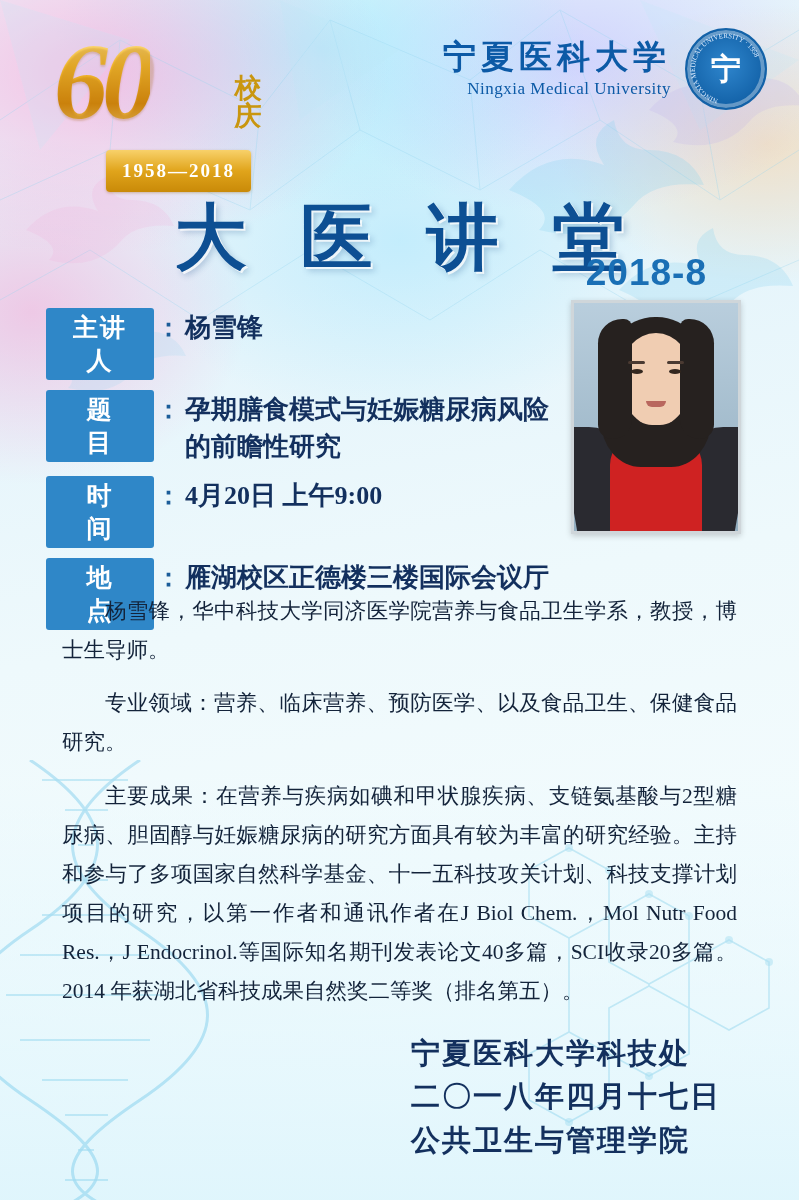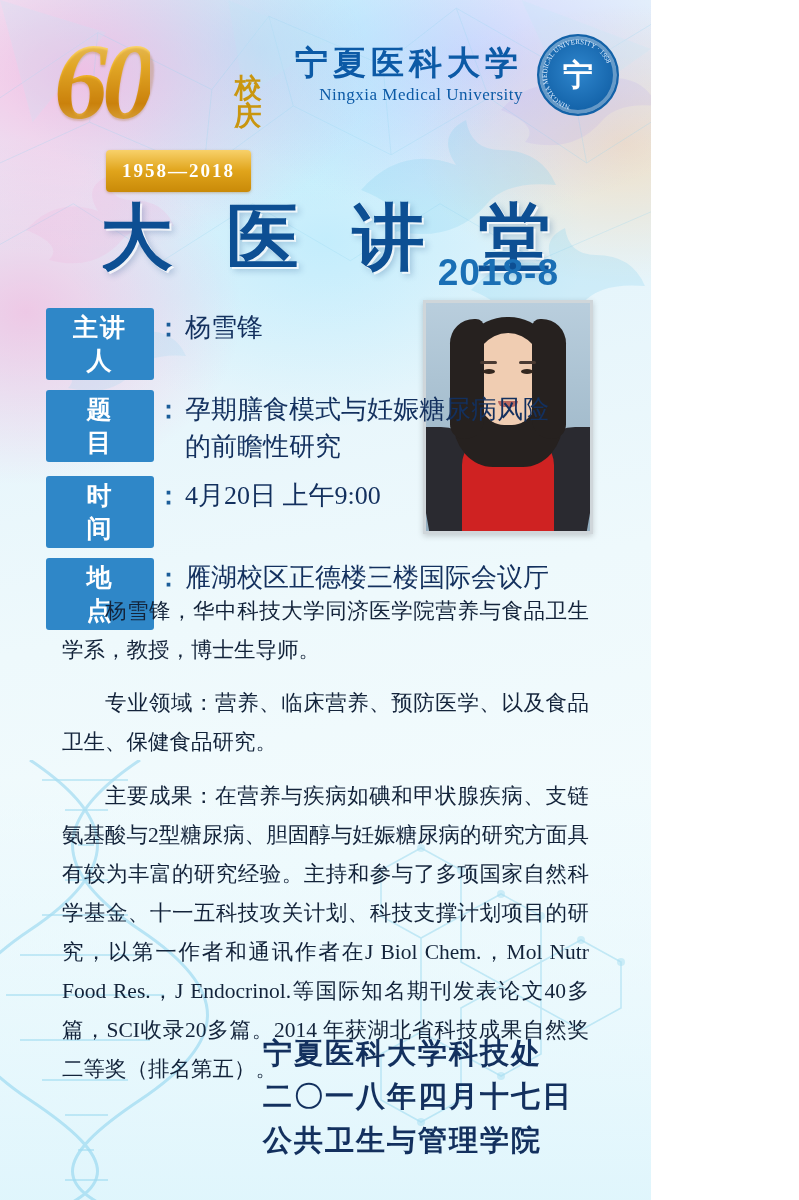--- a/index.html
+++ b/index.html
@@ -2,21 +2,21 @@
 <html lang="zh"><head>
 <meta charset="utf-8">
 <style>
   html, body {
     margin: 0;
     padding: 0;
     background: #ffffff;
   }
   .poster {
     position: relative;
-    width: 651px;
+    width: 799px;
     height: 1200px;
     overflow: hidden;
     font-family: "Liberation Sans", sans-serif;
     background: linear-gradient(170deg, #eaf7fb 0%, #e4f4fb 25%, #eef9fc 50%, #f2fbfd 70%, #ffffff 100%);
   }
 
   
   .bg-wash {
     position: absolute;
     inset: 0;
@@ -128,21 +128,21 @@
     font-size: 19px;
     letter-spacing: 2px;
     padding: 10px 16px;
     border-radius: 4px;
     box-shadow: 0 1px 3px rgba(140,90,0,.35);
   }
 
   .univ-logo {
     position: absolute;
     right: 32px;
-    top: 34px;
+    top: 28px;
     display: flex;
     align-items: center;
     gap: 14px;
   }
   .univ-names {
     text-align: right;
   }
   .univ-cn {
     font-family: "Liberation Serif", serif;
     font-size: 33px;
@@ -309,21 +309,21 @@
     flex: none;
     font-family: "Liberation Serif", serif;
     font-size: 25px;
     font-weight: bold;
     color: #1b5d99;
     padding: 3px 4px 0 2px;
   }
   .info-value {
     font-family: "Liberation Serif", serif;
     font-size: 26px;
-    font-weight: normal;
+    font-weight: bold;
     color: #13305e;
     line-height: 1.42;
     padding-top: 2px;
   }
   .info-value.multi { max-width: 372px; }
 
   
   .body-panel {
     position: absolute;
     left: 40px;

